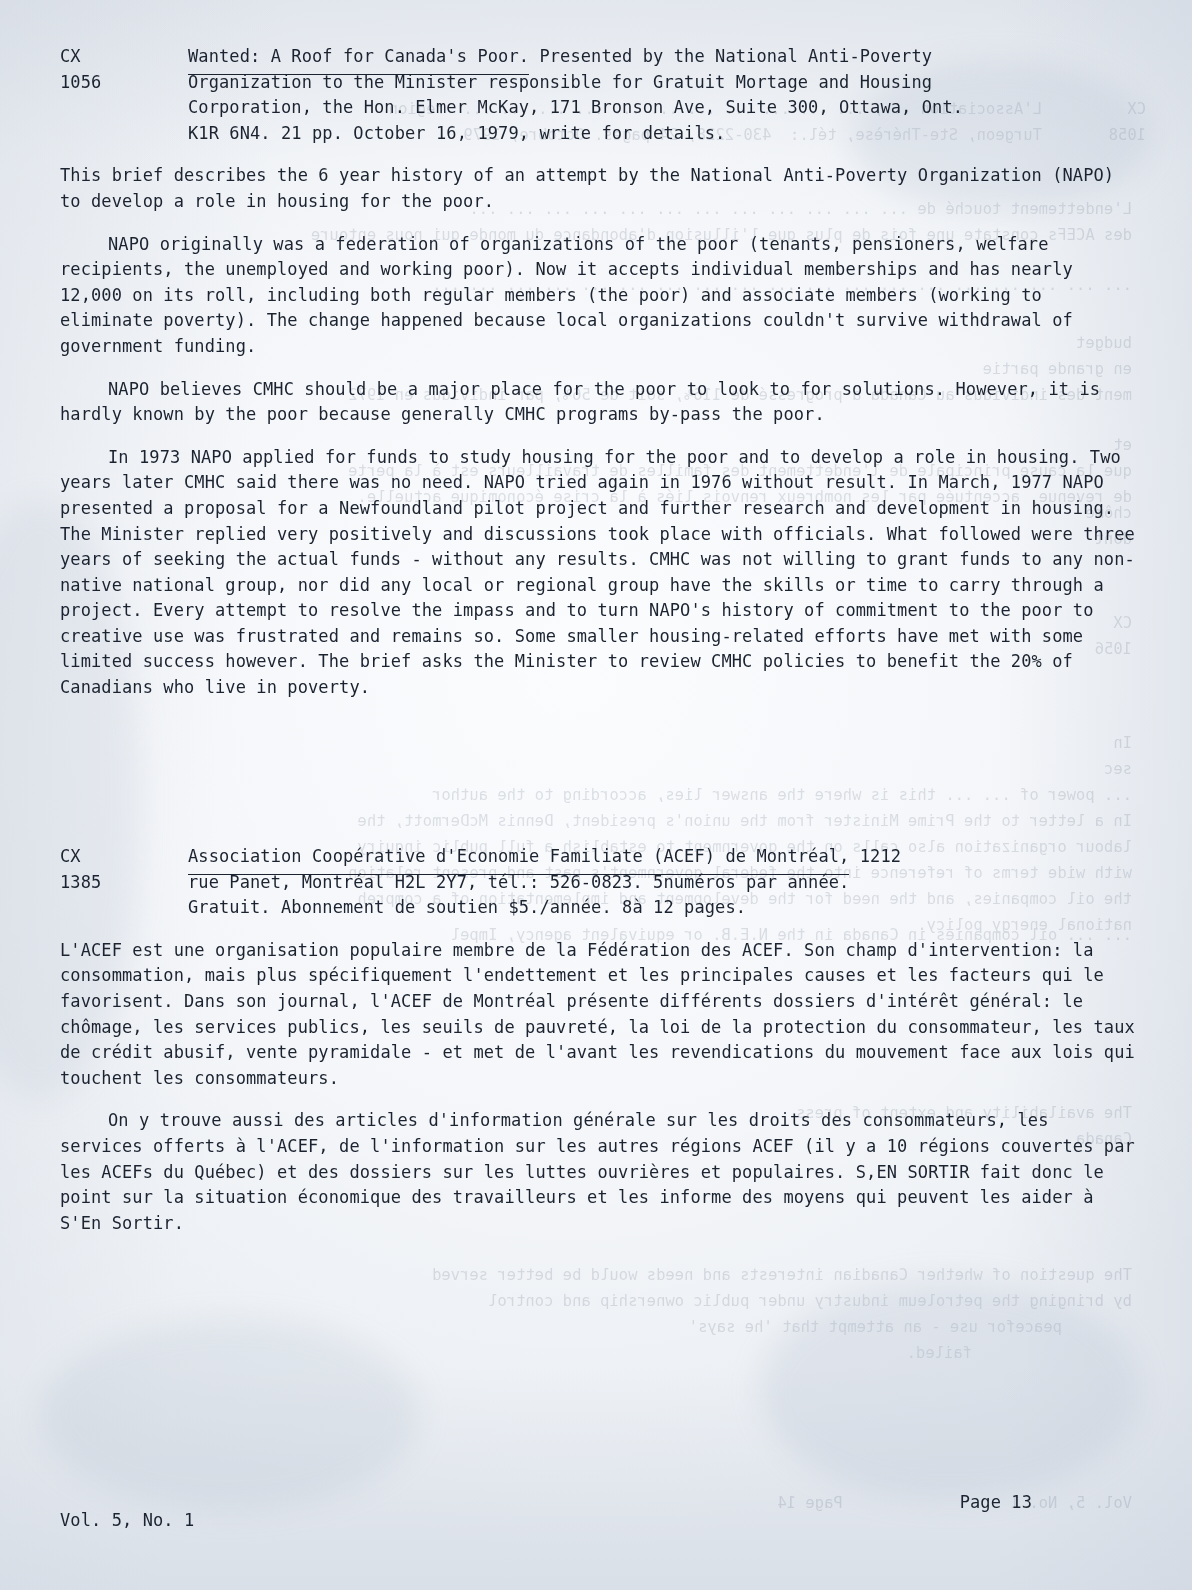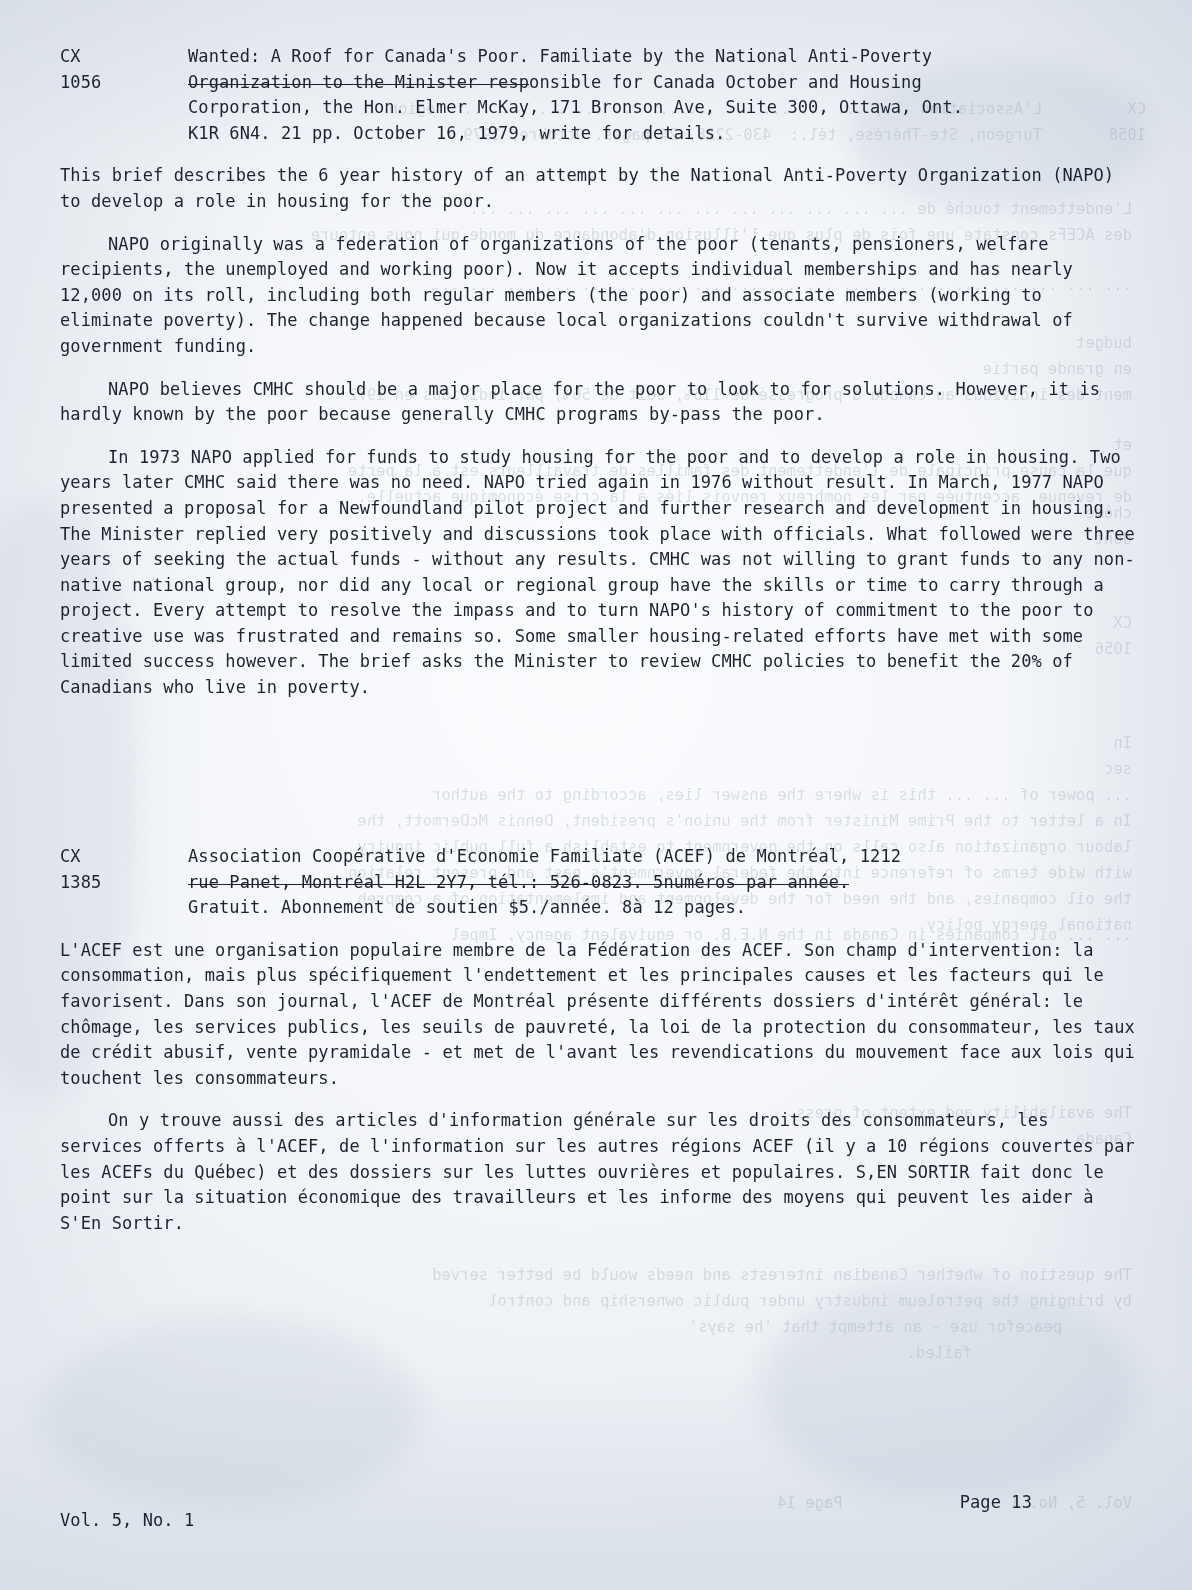--- a/index.html
+++ b/index.html
@@ -80,21 +80,21 @@
   .head-code {
     width: 128px;
     flex: none;
     white-space: pre-line;
   }
   .head-title {
     flex: 1;
   }
   .head-title .line1 .u {
     border-bottom: 1.5px solid #1b2330;
-    padding-bottom: 18px;
+    padding-bottom: 8px;
   }
   .para {
     text-align: left;
   }
   .para.indent {
     text-indent: 48px;
   }
 
   .footer {
     position: absolute;
@@ -157,22 +157,22 @@
 <div class="smudge" style="left:40px; top:1320px; width:380px; height:190px; background:rgba(172,184,202,0.20);"></div>
 <div class="smudge" style="left:760px; top:1280px; width:380px; height:220px; background:rgba(168,180,200,0.22);"></div>
 <div class="smudge" style="left:-60px; top:500px; width:200px; height:600px; background:rgba(176,188,205,0.18);"></div>
 
 <div class="content">
 
   <div class="entry" style="top:44px;">
     <div class="head">
       <div class="head-code"><span>CX</span><br><span>1056</span></div>
       <div class="head-title">
-        <div class="line1"><span class="u">Wanted:  A Roof for Canada's Poor.</span><span>  Familiate by the National Anti-Poverty</span></div>
-        <div>Organization to the Minister responsible for Canada October and Housing</div>
+        <div class="line1"><span class="u">Wanted:  A Roof for Canada's Poor.</span><span>  Presented by the National Anti-Poverty</span></div>
+        <div>Organization to the Minister responsible for Gratuit Mortage and Housing</div>
         <div>Corporation, the Hon. Elmer McKay, 171 Bronson Ave, Suite 300, Ottawa, Ont.</div>
         <div>K1R 6N4.  21 pp. October 16, 1979, write for details.</div>
       </div>
     </div>
     <p class="para">This brief describes the 6 year history of an attempt by the National Anti-Poverty Organization (NAPO) to develop a role in housing for the poor.</p>
     <p class="para indent">NAPO originally was a federation of organizations of the poor (tenants, pensioners, welfare recipients, the unemployed and working poor).  Now it accepts individual memberships and has nearly 12,000 on its roll, including both regular members (the poor) and associate members (working to eliminate poverty).  The change happened because local organizations couldn't survive withdrawal of government funding.</p>
     <p class="para indent">NAPO believes CMHC should be a major place for the poor to look to for solutions.  However, it is hardly known by the poor because generally CMHC programs by-pass the poor.</p>
     <p class="para indent">In 1973 NAPO applied for funds to study housing for the poor and to develop a role in housing.  Two years later CMHC said there was no need.  NAPO tried again in 1976 without result.  In March, 1977 NAPO presented a proposal for a Newfoundland pilot project and further research and development in housing.  The Minister replied very positively and discussions took place with officials.  What followed were three years of seeking the actual funds - without any results.  CMHC was not willing to grant funds to any non-native national group, nor did any local or regional group have the skills or time to carry through a project.  Every attempt to resolve the impass and to turn NAPO's history of commitment to the poor to creative use was frustrated and remains so.  Some smaller housing-related efforts have met with some limited success however.  The brief asks the Minister to review CMHC policies to benefit the 20% of Canadians who live in poverty.</p>
   </div>
 

